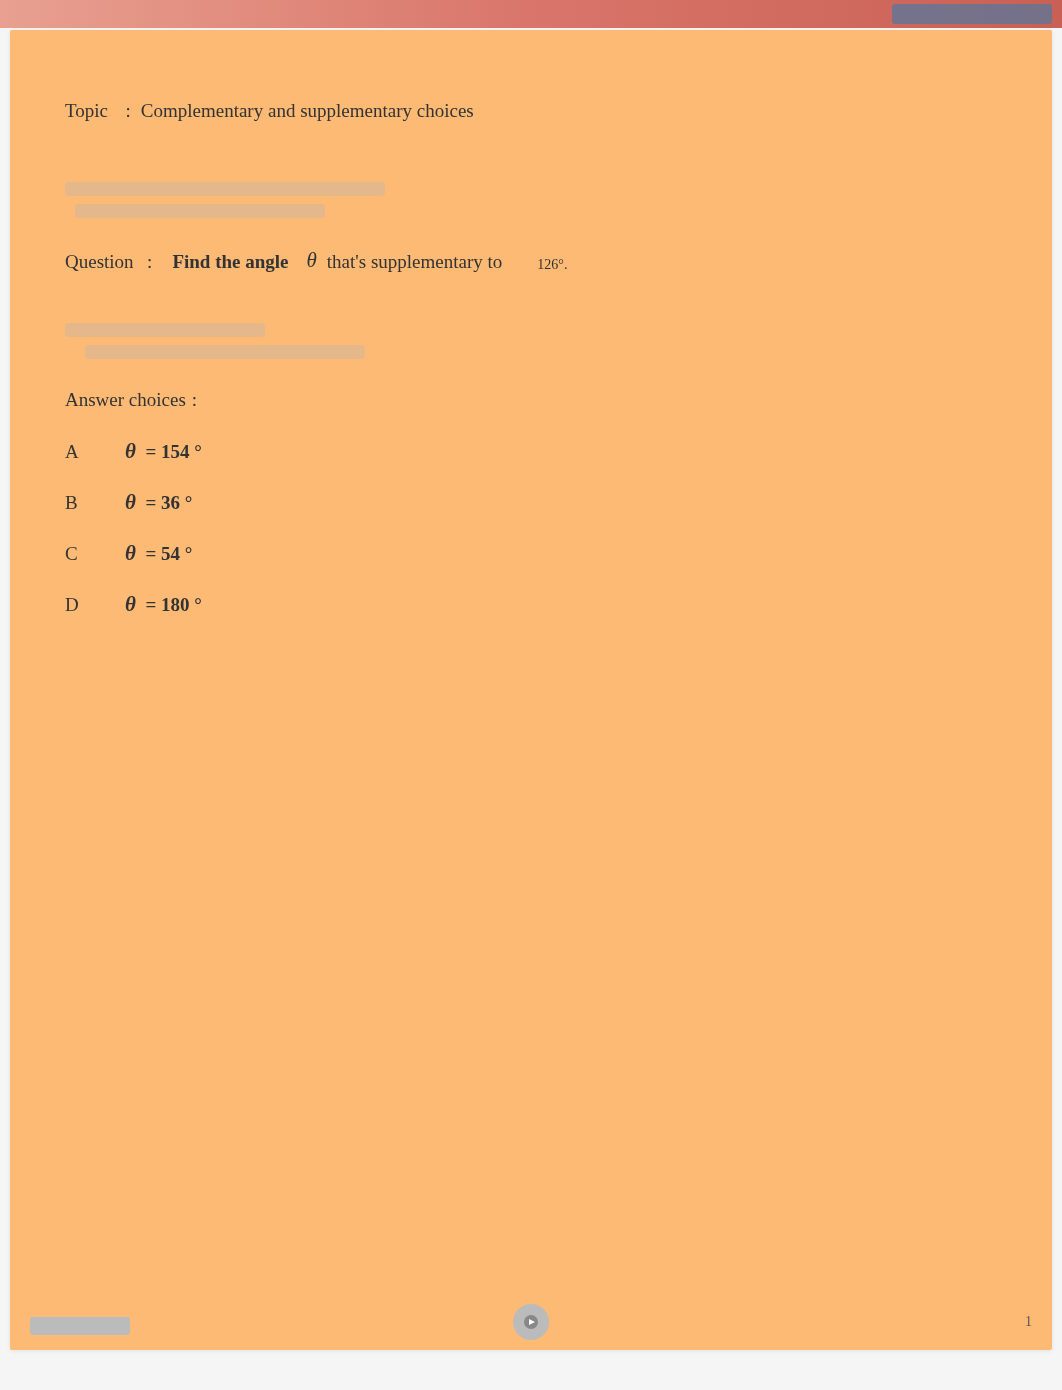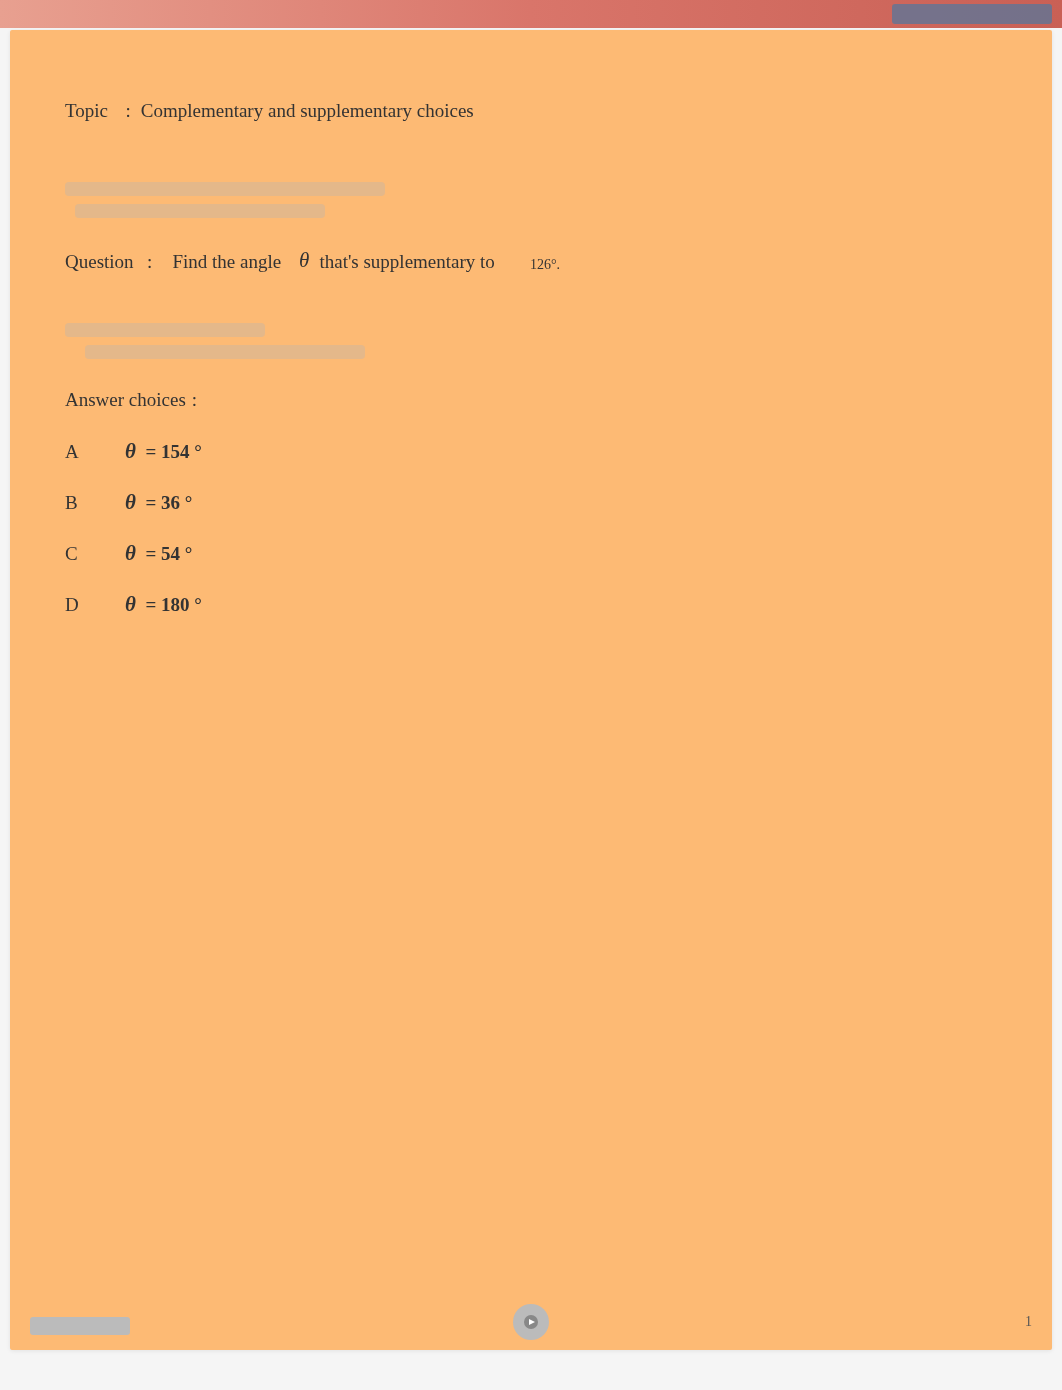--- a/index.html
+++ b/index.html
@@ -212,21 +212,21 @@
 
   <div class="blur-section">
     <div class="blurred-line" style="width: 320px;"></div>
     <div class="blurred-line" style="width: 250px; margin-left: 10px;"></div>
   </div>
 
   <div class="question-section">
     <div class="question-line">
       <span class="question-label">Question</span>
       <span class="question-colon">&nbsp;&nbsp;:</span>
-      <span style="margin-left: 10px;" class="question-find">Find the angle</span>
+      <span style="margin-left: 10px; font-weight: bold;" class="question-find">Find the angle</span>
       <span style="margin-left: 10px; margin-right: 10px;" class="question-theta">θ</span>
       <span class="question-supplementary">that's supplementary to</span>
       <span class="question-value">126°.</span>
     </div>
   </div>
 
   <div class="blur-section">
     <div class="blurred-line" style="width: 200px;"></div>
     <div class="blurred-line" style="width: 280px; margin-left: 20px;"></div>
   </div>

